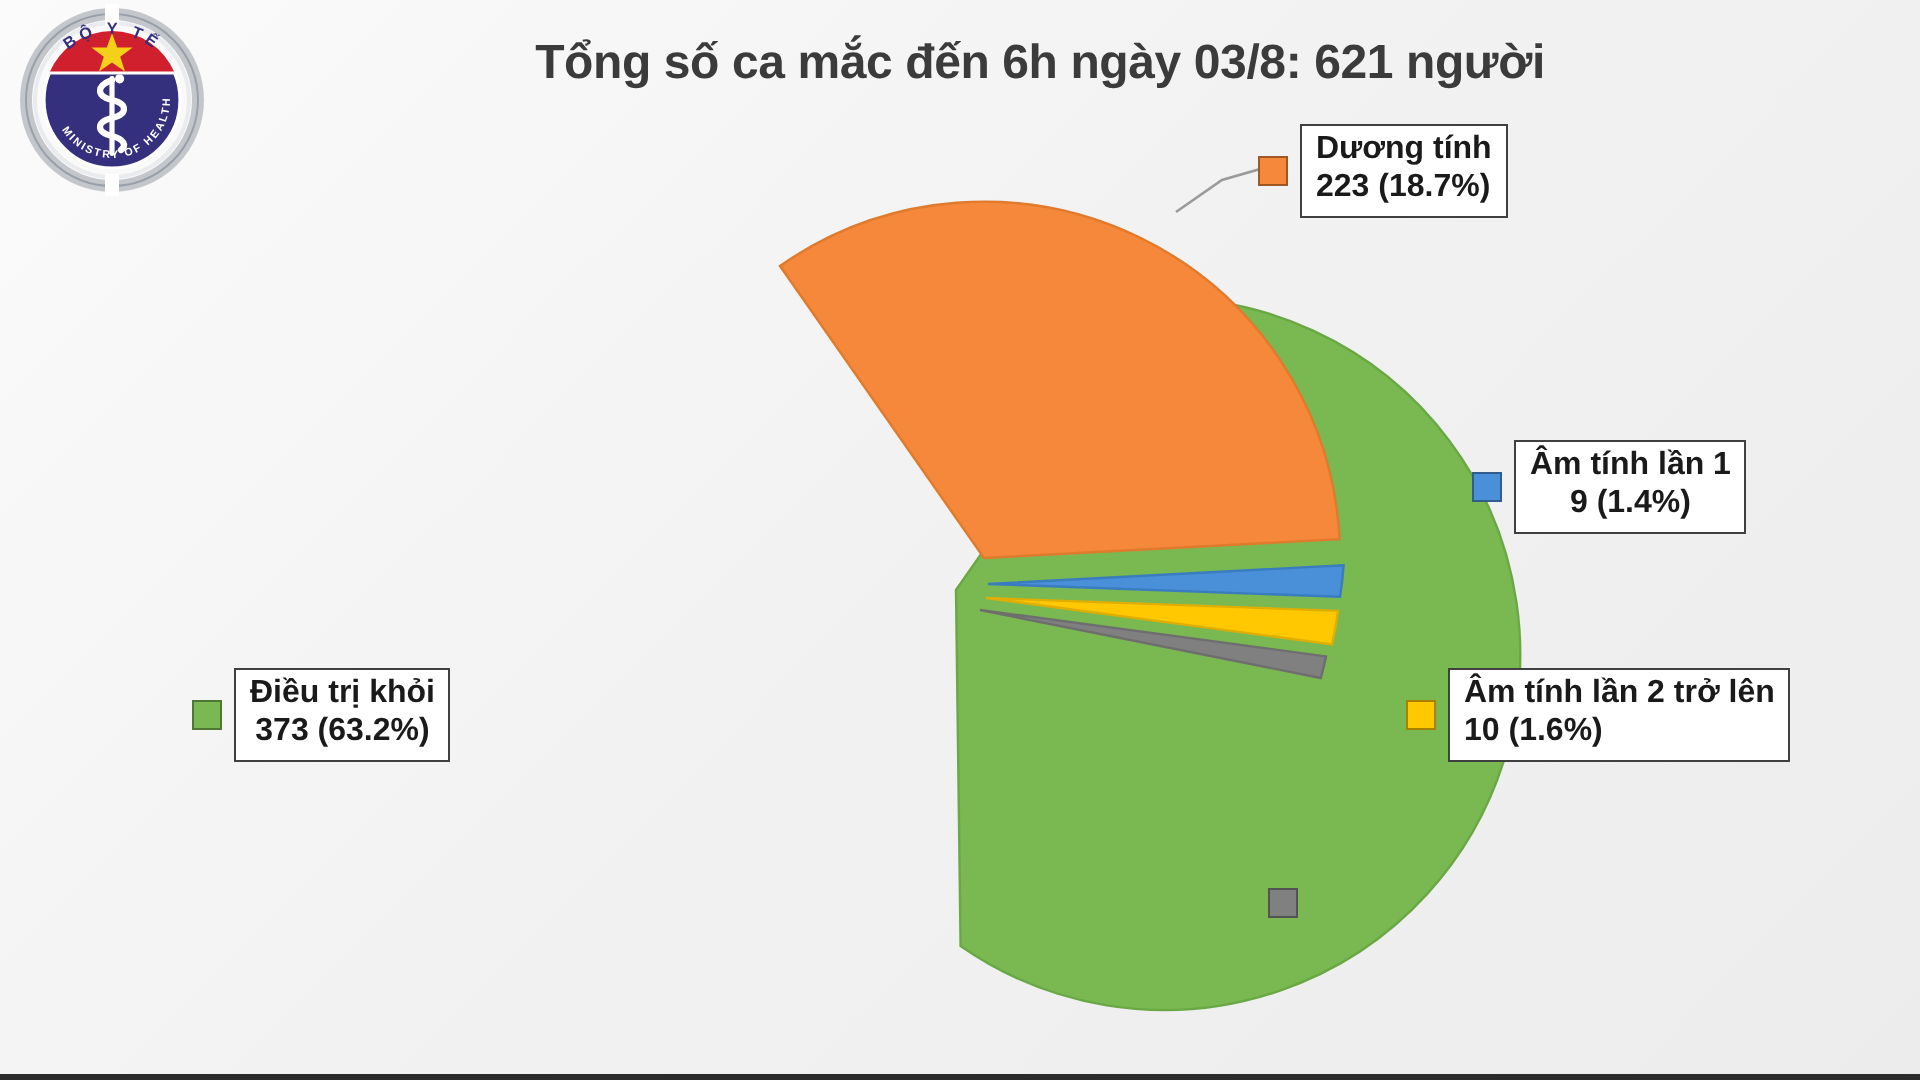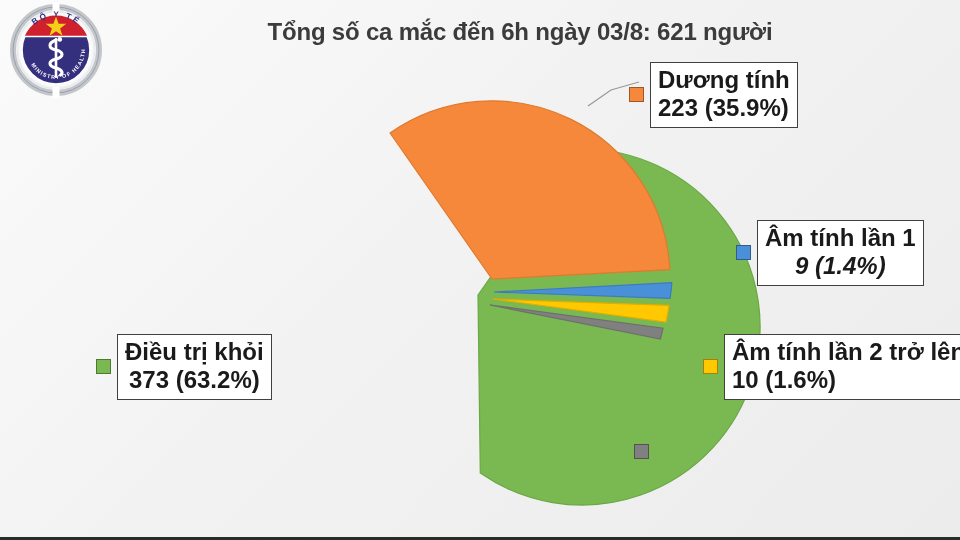--- a/index.html
+++ b/index.html
@@ -64,37 +64,37 @@
     width: 15px;
     height: 15px;
     flex: 0 0 auto;
     border: 1px solid rgba(0,0,0,0.35);
     box-sizing: border-box;
   }
   .lblbox {
     background: #ffffff;
     border: 1.4px solid #404040;
     padding: 3px 7px 4px 7px;
-    font-size: 24px;
+    font-size: 16px;
     font-weight: bold;
     color: #1a1a1a;
     line-height: 1.18;
     white-space: nowrap;
     box-sizing: border-box;
   }
   .lblbox .l1 { display:block; }
   .lblbox .l2 { display:block; }
 
   
   #callout-duongtinh      { left: 629px; top: 62px; }
   #callout-duongtinh .lblbox { text-align: left; }
 
   #callout-amtinh1        { left: 736px; top: 220px; }
   #callout-amtinh1 .lblbox .l1 { text-align: left; }
-  #callout-amtinh1 .lblbox .l2 { text-align: center; font-style: italic; }
+  #callout-amtinh1 .lblbox .l2 { text-align: center; }
 
   #callout-amtinh2        { left: 703px; top: 334px; }
   #callout-amtinh2 .lblbox .l1 { text-align: center; }
   #callout-amtinh2 .lblbox .l2 { text-align: left; }
 
   #callout-tuvong         { left: 634px; top: 444px; }
   #callout-tuvong .lblbox { text-align: left; }
 
   #callout-dieutri        { left: 96px; top: 334px; }
   #callout-dieutri .lblbox { text-align: center; }
@@ -181,21 +181,21 @@
                L 651.0 318.2
                A 178 178 0 0 1 648.4 329.0
                Z" fill="#808080" stroke="#6e6e6e" stroke-width="1.2"></path>
     </g>
   </svg>
 
   <div class="callout" id="callout-duongtinh">
     <span class="swatch" style="background:#F5883A"></span>
     <div class="lblbox">
       <span class="l1">Dương tính</span>
-      <span class="l2">223 (35.9%)</span>
+      <span class="l2">223 (18.7%)</span>
     </div>
   </div>
 
   <div class="callout" id="callout-amtinh1">
     <span class="swatch" style="background:#4A90D9"></span>
     <div class="lblbox">
       <span class="l1">Âm tính lần 1</span>
       <span class="l2">9 (1.4%)</span>
     </div>
   </div>

